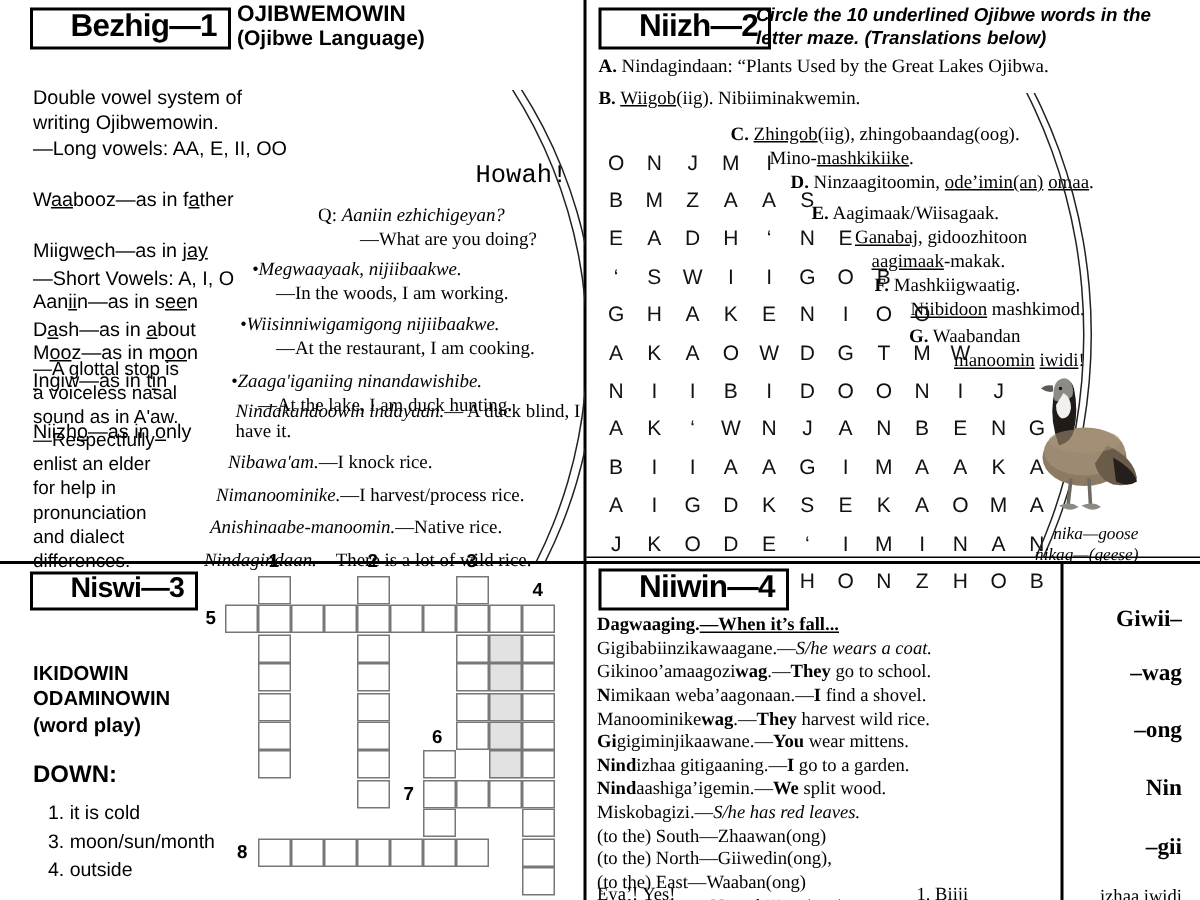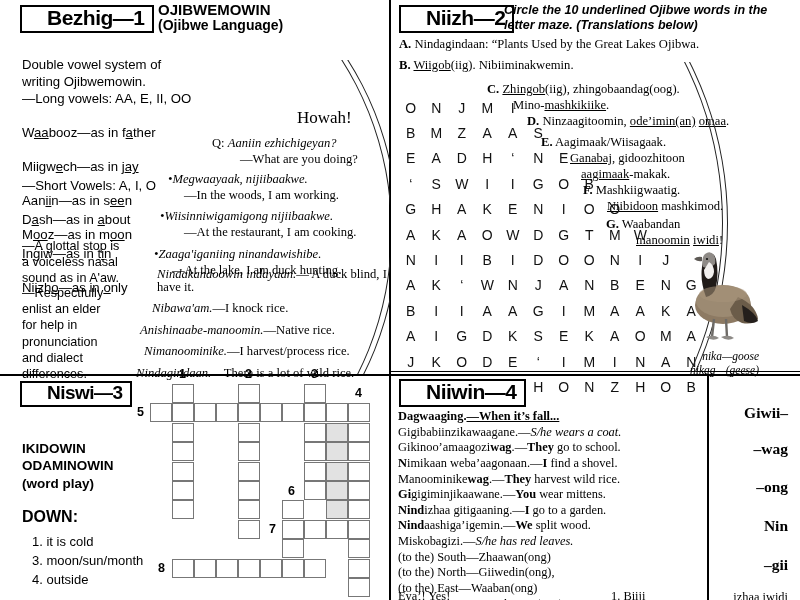--- a/index.html
+++ b/index.html
@@ -122,21 +122,21 @@
 a voiceless nasal
 sound as in A'aw.</div>
 
   <div class="block lc" style="left:22px;top:285px;width:110px;font-size:12.6px;">—Respectfully
 enlist an elder
 for help in
 pronunciation
 and dialect
 differences.</div>
 
-  <div class="block howah" style="left:297px;top:108px;">Howah!</div>
+  <div class="block howah" style="left:317px;top:108px;font-family:Liberation Mono, monospace;">Howah!</div>
 
   <div class="block cc" style="left:212px;top:136px;width:175px;line-height:1.25;">
     <div><span>Q</span>: <span class="it">Aaniin ezhichigeyan?</span></div>
     <div style="padding-left:28px;">—What are you doing?</div>
   </div>
 
   <div class="block cc" style="left:168px;top:172px;width:225px;line-height:1.25;">
     <div style="margin-bottom:6px;">
       <span class="it">•Megwaayaak, nijiibaakwe.</span><br>
       <span style="padding-left:16px;">—In the woods, I am working.</span>
@@ -151,25 +151,25 @@
     </div>
   </div>
 
   <div class="block cc" style="left:140px;top:268px;width:250px;">
     <div style="margin-left:17px;margin-bottom:9px;">
       <span class="it">Nindakandoowin indayaan.</span><span>— A duck blind, I have it.</span>
     </div>
     <div style="margin-left:12px;margin-bottom:9px;">
       <span class="it">Nibawa'am.</span><span>—I knock rice.</span>
     </div>
+    <div style="margin-left:4px;margin-bottom:9px;">
+      <span class="it">Nimanoominike.</span><span>—I harvest/process rice.</span>
+    </div>
     <div style="margin-left:0px;margin-bottom:9px;">
       <span class="it">Anishinaabe-manoomin.</span><span>—Native rice.</span>
-    </div>
-    <div style="margin-left:4px;margin-bottom:9px;">
-      <span class="it">Nimanoominike.</span><span>—I harvest/process rice.</span>
     </div>
     <div style="margin-left:-4px;">
       <span class="it">Nindagindaan.</span><span>—There is a lot of wild rice.</span>
     </div>
   </div>
 
   <div class="clip" style="left:100px;top:60px;width:290px;height:314px;">
     <div class="arc" style="left:-310px;top:-140px;width:600px;height:620px;"></div>
     <div class="arc" style="left:-304px;top:-140px;width:600px;height:620px;"></div>
   </div>

